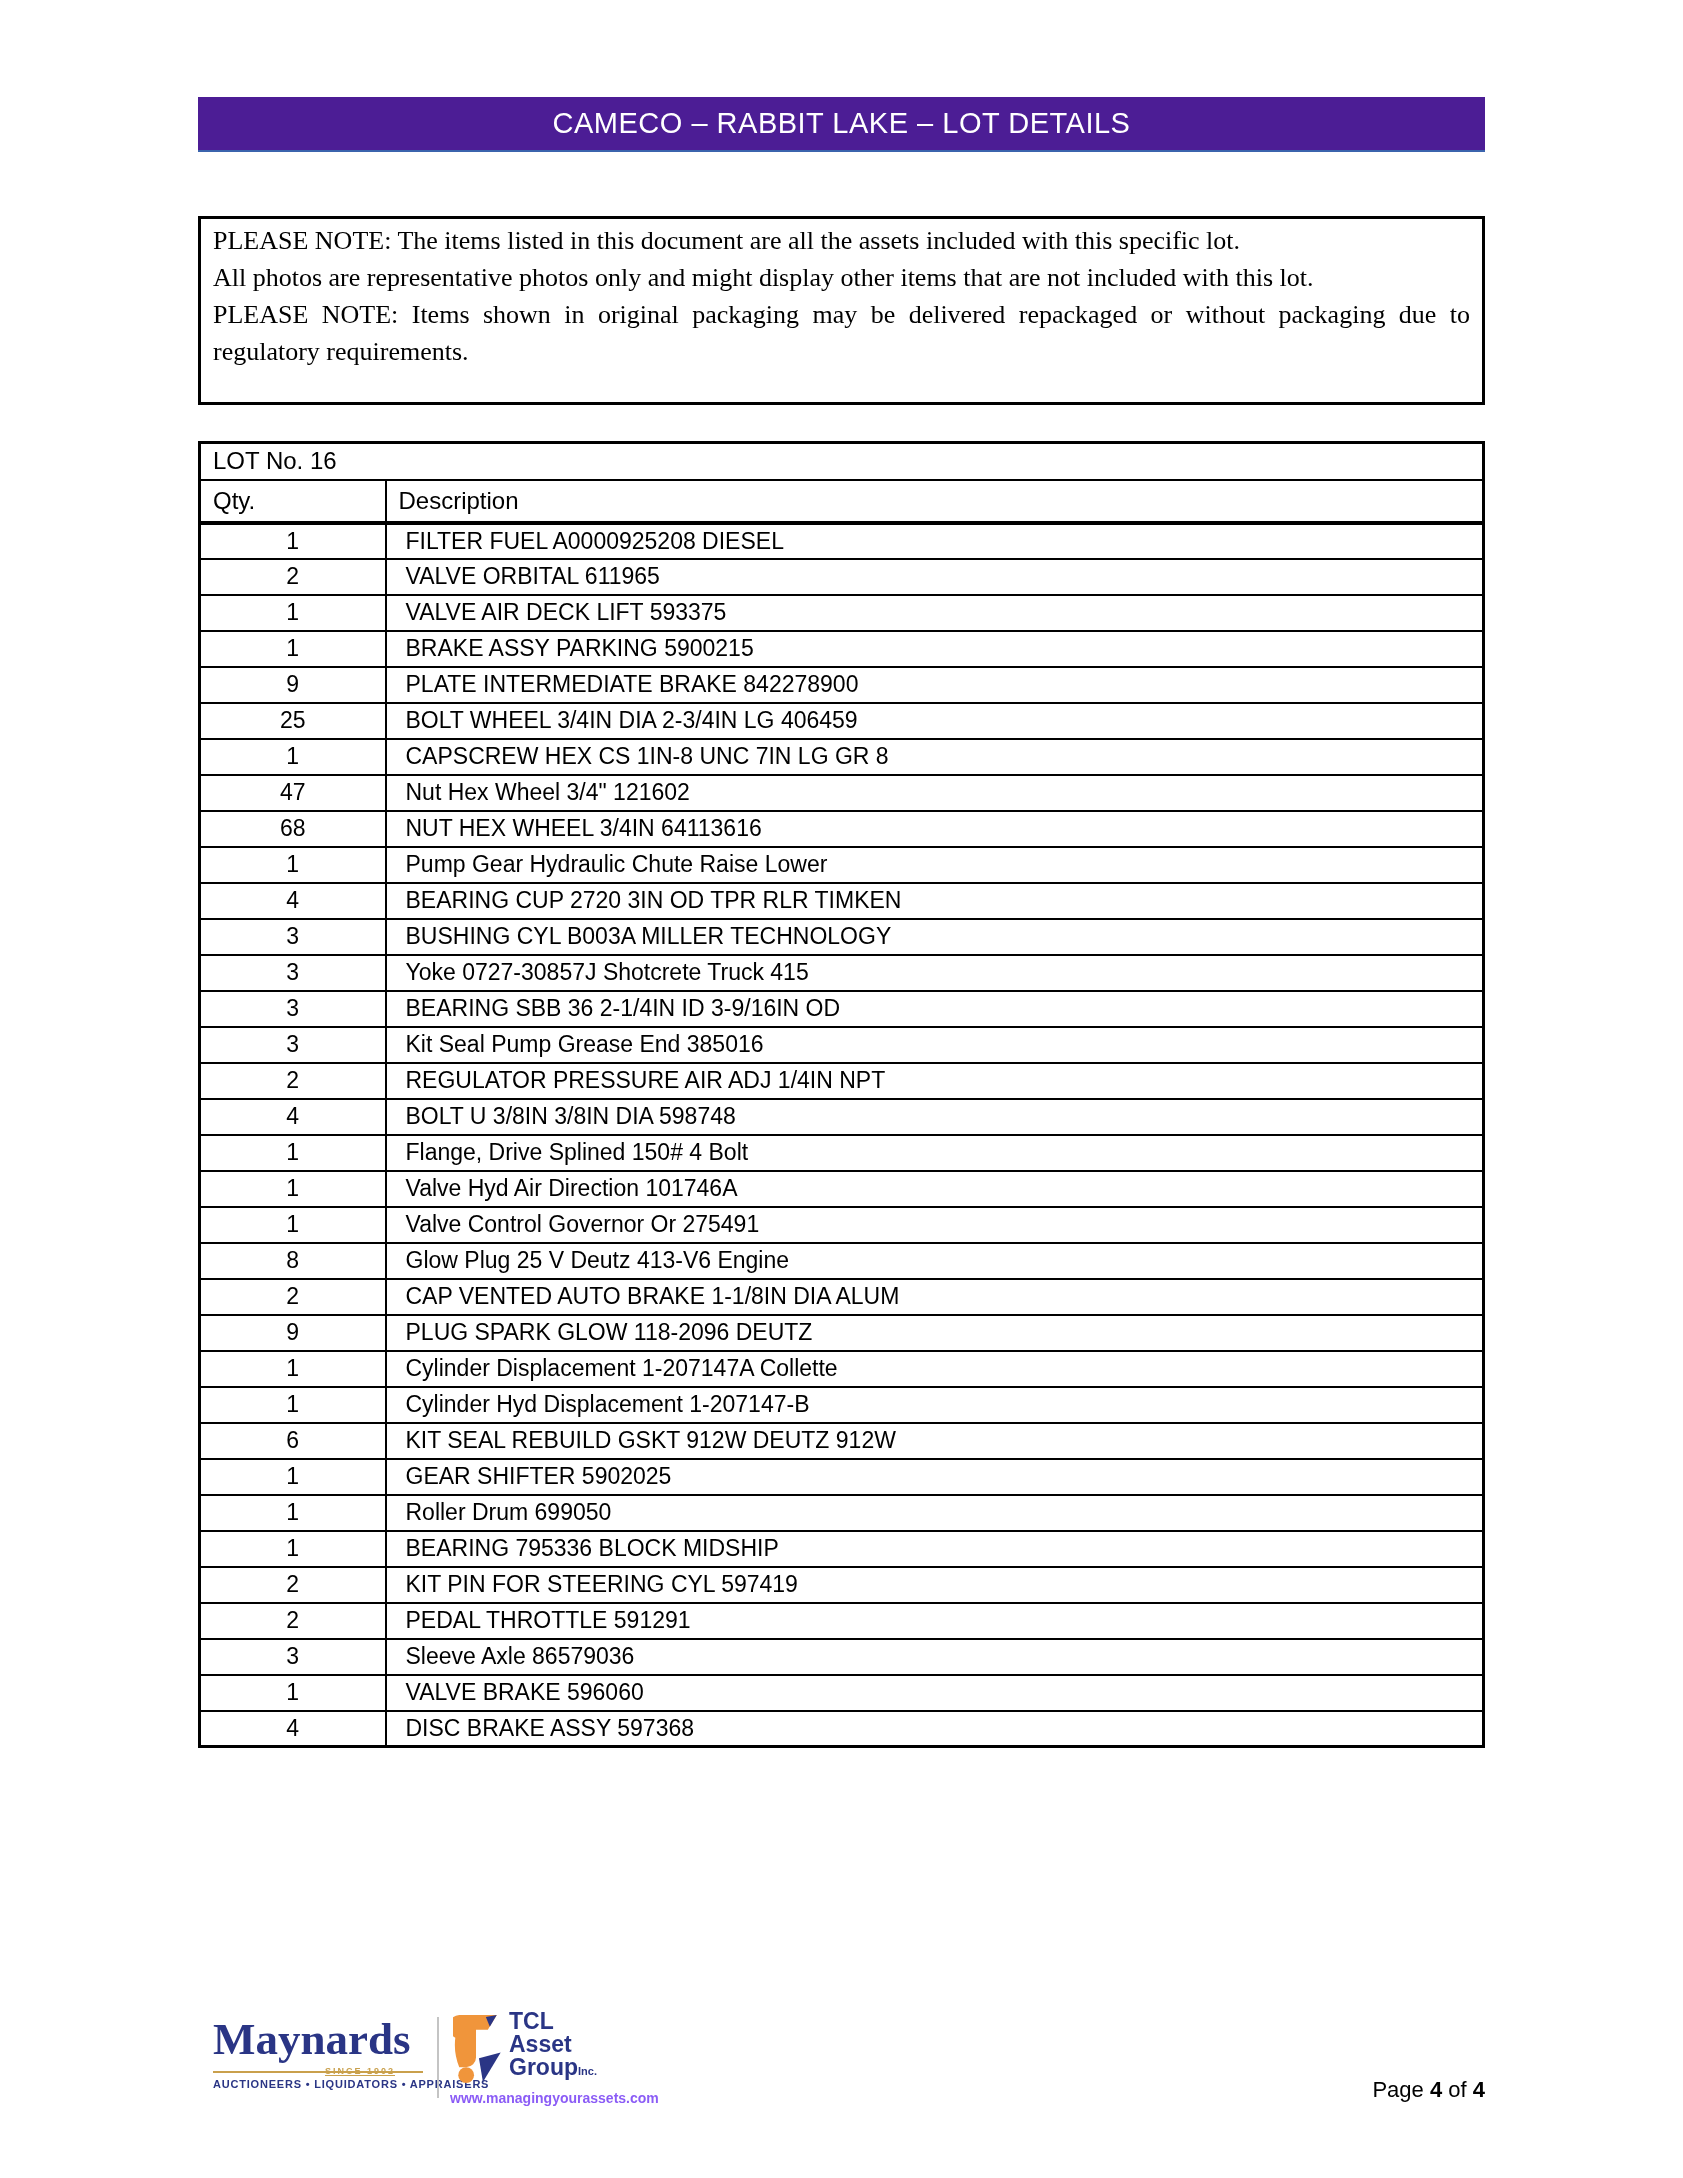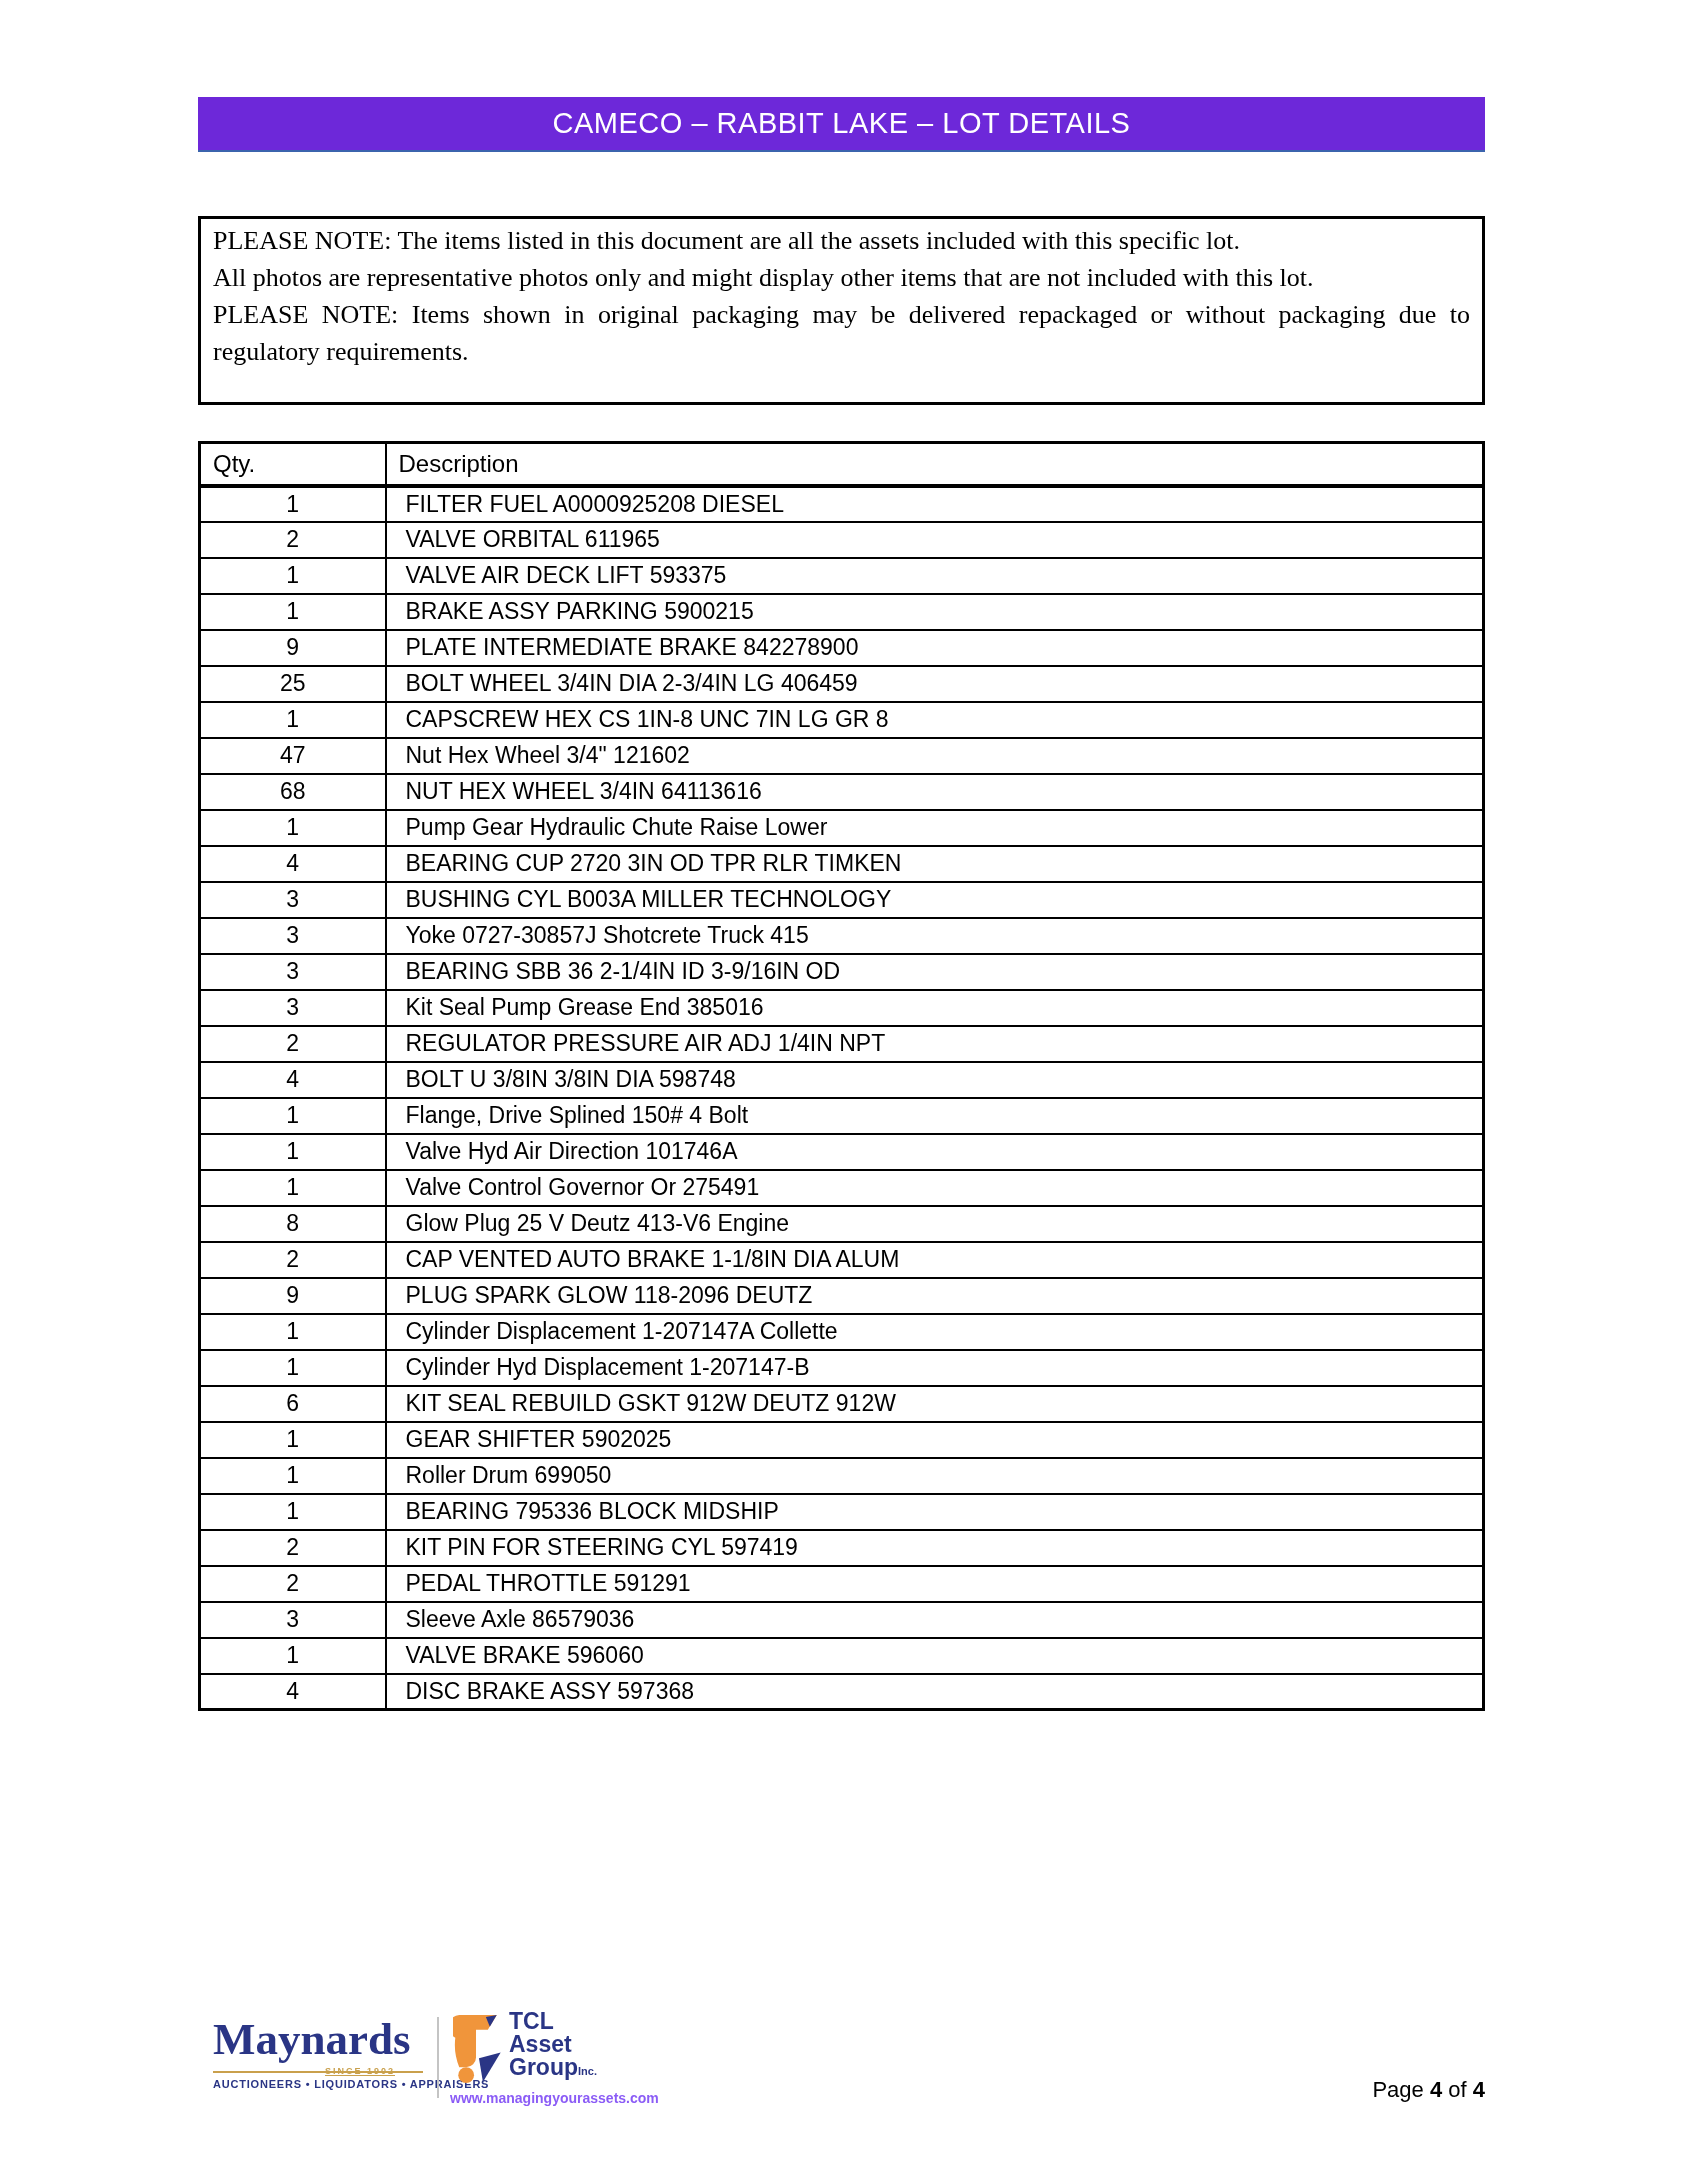--- a/index.html
+++ b/index.html
@@ -7,21 +7,21 @@
   body {
     width: 1683px; height: 2178px;
     position: relative;
     font-family: "Liberation Sans", sans-serif;
     color: #000;
   }
 
   .header-bar {
     position: absolute; left: 198px; top: 97px;
     width: 1287px; height: 55px;
-    background: #6d28d9;
+    background: #4c1d95;
     border-bottom: 2px solid #3b64ad;
     display: flex; align-items: center; justify-content: center;
   }
   .header-bar .title {
     color: #ffffff; font-size: 29px; letter-spacing: 0.5px;
   }
 
   .notice-box {
     position: absolute; left: 198px; top: 216px;
     width: 1287px; height: 189px;
@@ -114,20 +114,23 @@
   <p>All photos are representative photos only and might display other items that are not included with this lot.</p>
   <p>PLEASE NOTE: Items shown in original packaging may be delivered repackaged or without packaging due to regulatory requirements.</p>
 </div>
 
 <table class="lot-table">
   <colgroup>
       <col class="qty-col">
       <col>
     </colgroup>
   <tbody id="lot-tbody">
+    <tr class="lot-row">
+      <td colspan="2">LOT No. 16</td>
+    </tr>
     <tr class="col-header-row">
       <th>Qty.</th>
       <th>Description</th>
     </tr>
   <tr class="data-row">
     <td class="qty">1</td>
     <td class="desc">FILTER FUEL A0000925208 DIESEL</td>
   </tr>
       <tr class="data-row">
     <td class="qty">2</td>

